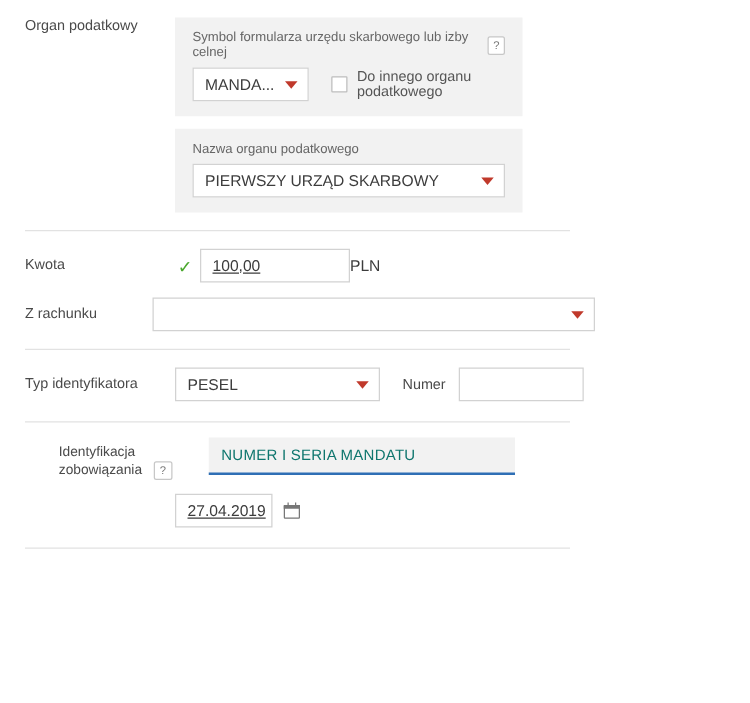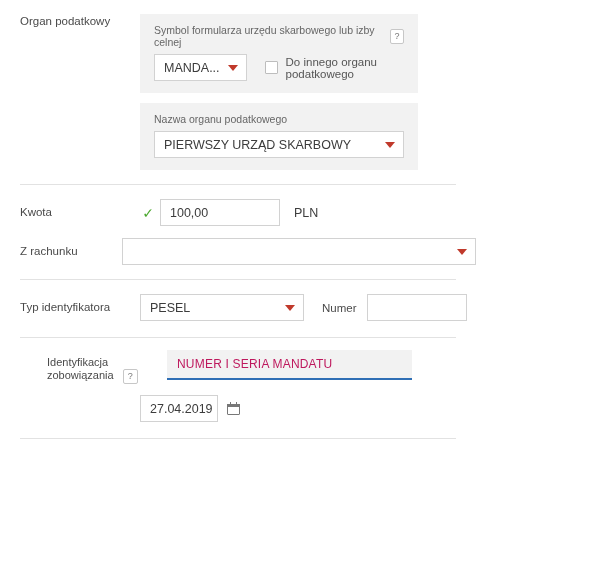--- a/index.html
+++ b/index.html
@@ -102,20 +102,21 @@
   .input {
     background: #ffffff;
     border: 1px solid #d2d2d2;
     height: 27px;
     display: flex;
     align-items: center;
     padding: 0 9px;
     font-size: 12.5px;
     color: #3c3c3c;
     box-sizing: border-box;
+    text-decoration: underline;
   }
   
   .cbx-wrap {
     display: flex;
     align-items: center;
     cursor: pointer;
   }
   .cbx {
     width: 13px;
     height: 13px;
@@ -158,21 +159,20 @@
     font-size: 14px;
     width: 16px;
     margin-right: 4px;
     text-align: center;
     line-height: 1;
   }
   .kwota-input {
     width: 120px;
   }
   .pln {
-    margin-left: 14px;
     font-size: 12.5px;
     color: #3c3c3c;
     text-align: right;
   }
   .zrach-row {
     padding-top: 12px;
     padding-bottom: 14px;
     display: flex;
     align-items: center;
   }
@@ -228,21 +228,21 @@
     width: 245px;
     height: 30px;
     background: #f2f2f2;
     border: none;
     border-bottom: 2px solid #2f6fb5;
     display: flex;
     align-items: center;
     padding: 0 10px;
     box-sizing: border-box;
     font-size: 12px;
-    color: #be185d;
+    color: #0f766e;
     letter-spacing: 0.2px;
   }
   .date-row {
     padding-top: 11px;
     padding-bottom: 16px;
     display: flex;
     align-items: center;
     margin-left: 140px;
   }
   .date-input {

